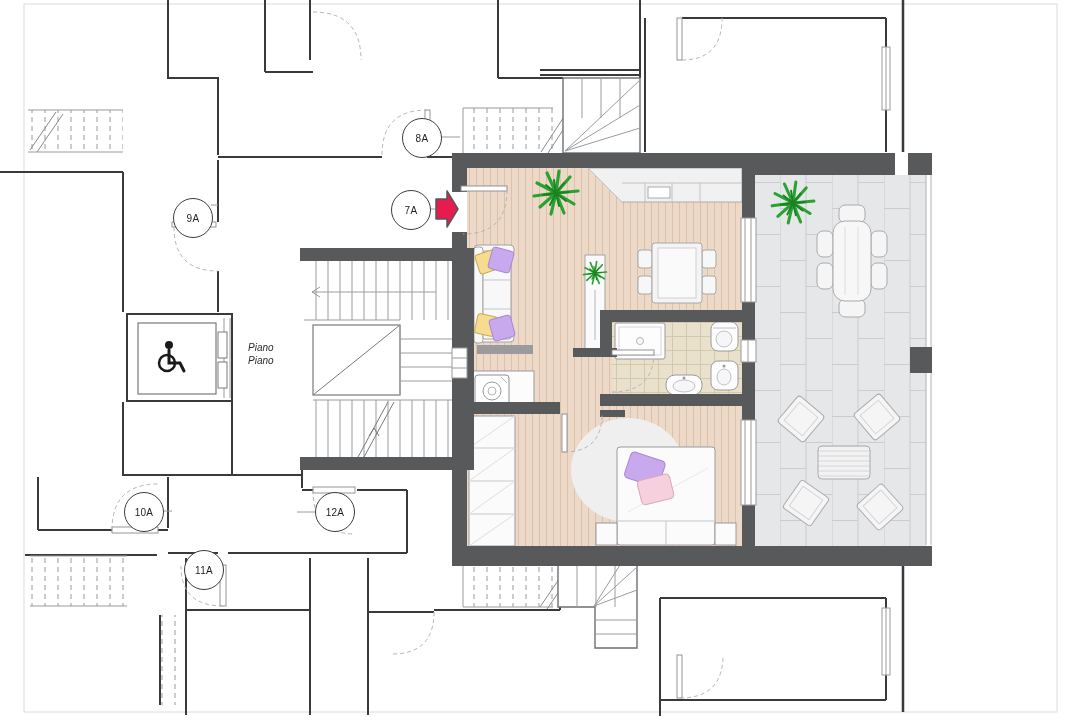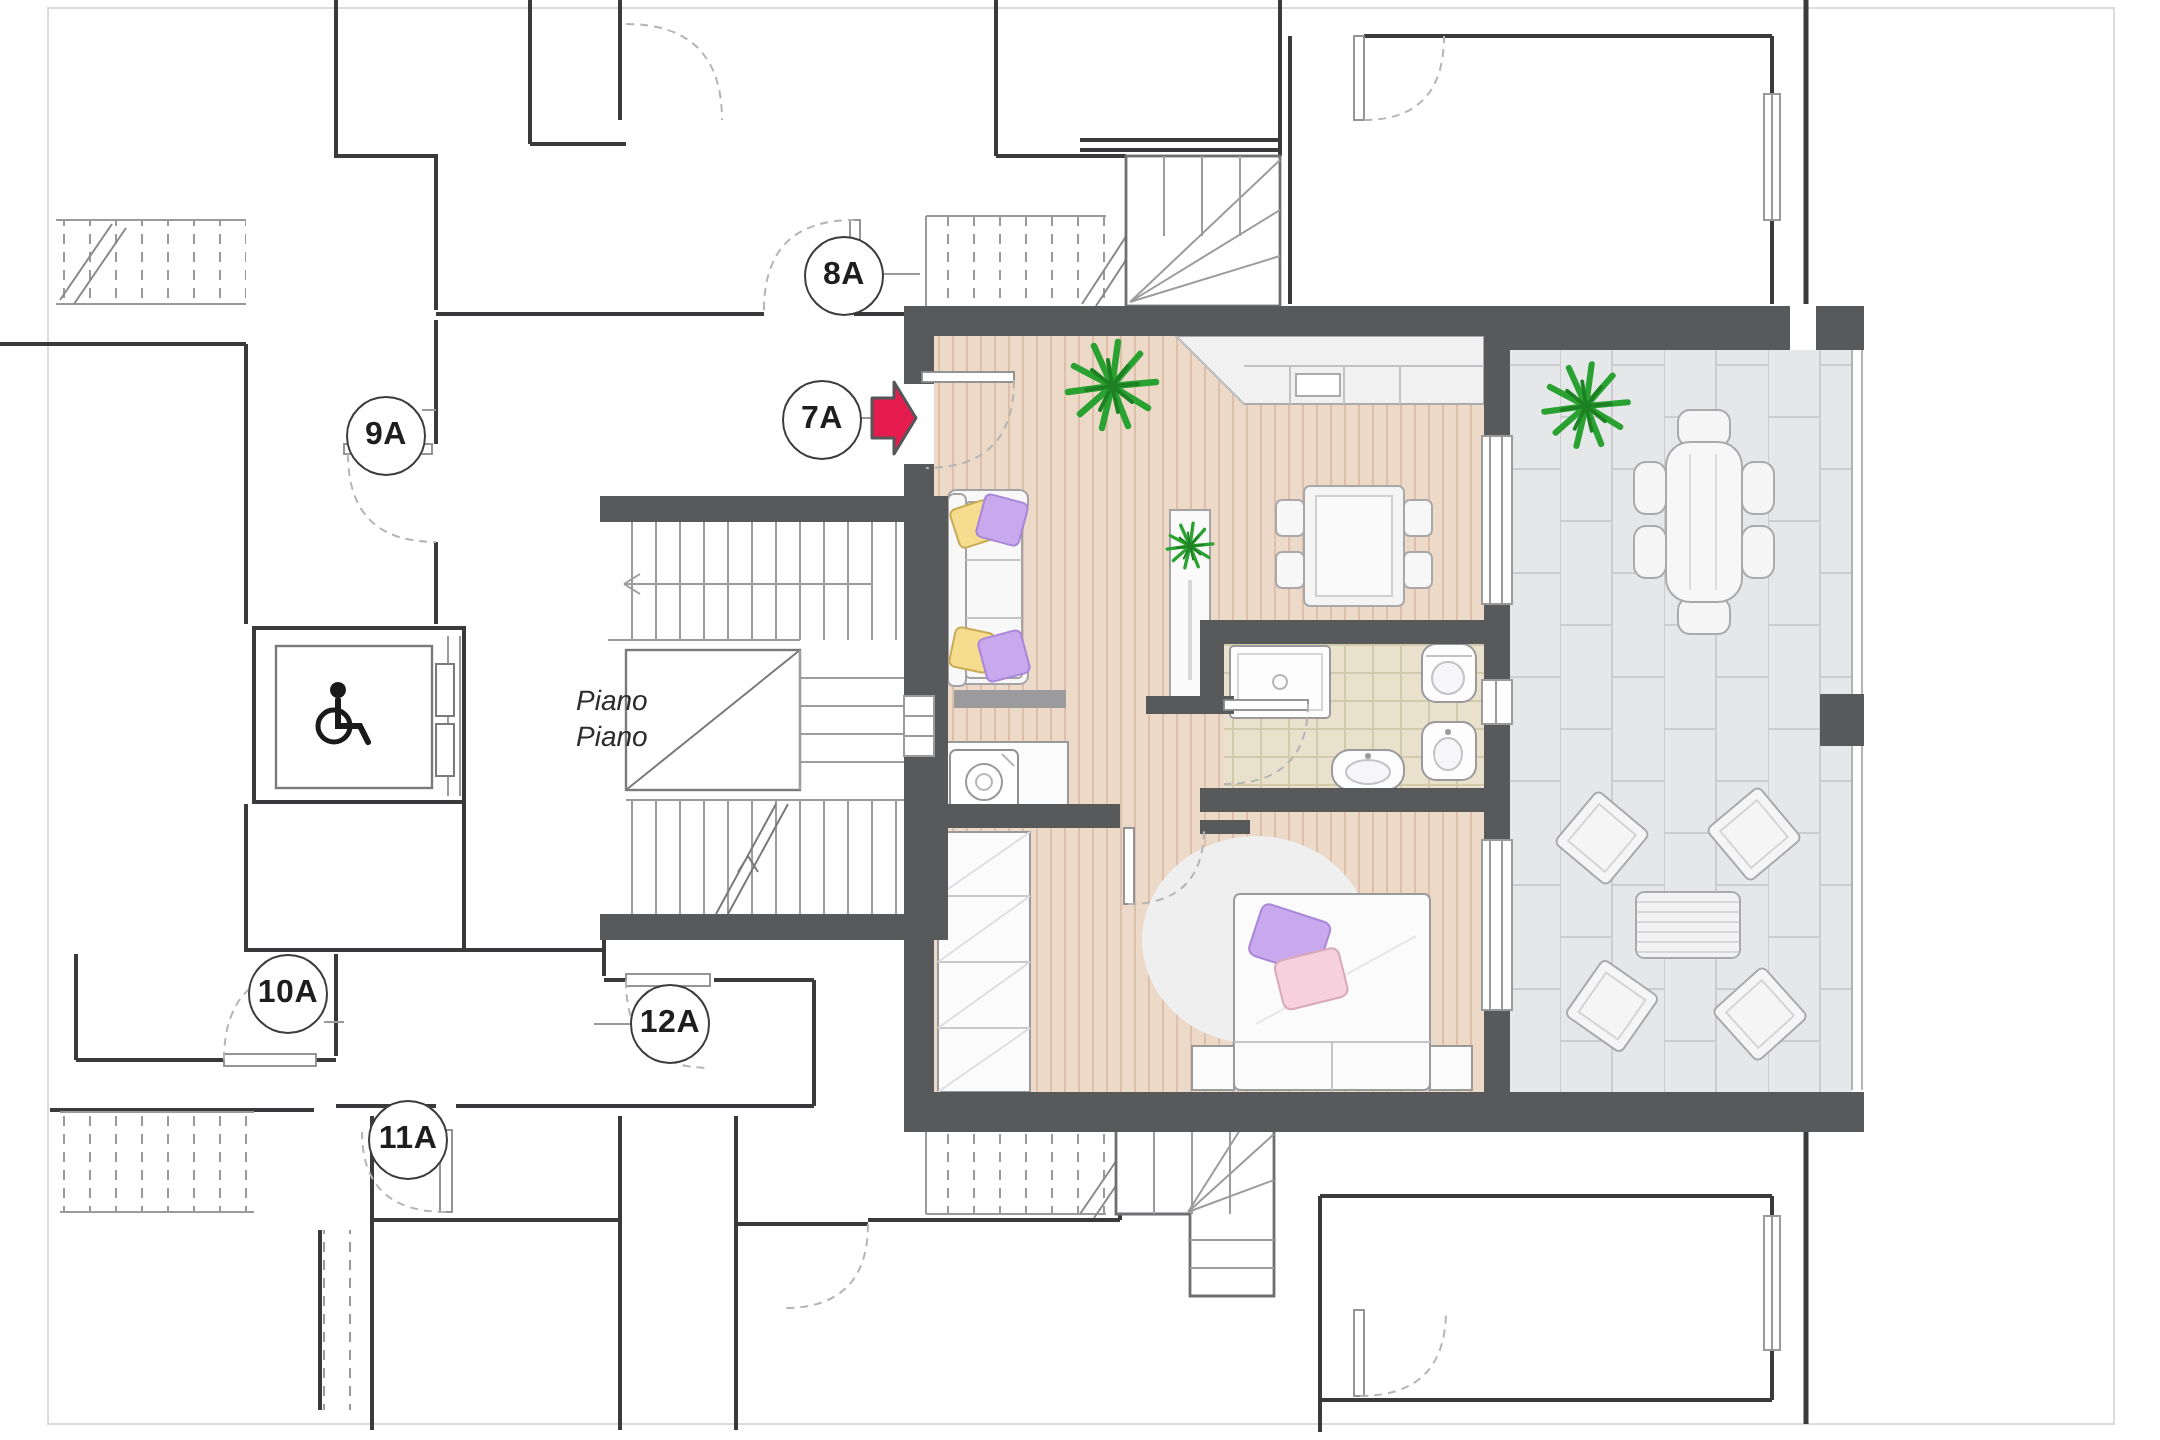--- a/index.html
+++ b/index.html
@@ -1,23 +1,23 @@
 <!DOCTYPE html>
 <html><head>
 <meta charset="utf-8">
 <style>
   html,body{margin:0;padding:0;background:#fff;}
   .plan{position:relative;width:1080px;height:720px;background:#ffffff;
         font-family:"Liberation Sans",sans-serif;overflow:hidden;}
   .plan svg{position:absolute;left:0;top:0;}
   .unit-label{position:absolute;width:38px;height:38px;border:1.6px solid #3c3c3f;
         border-radius:50%;background:#fff;display:flex;align-items:center;justify-content:center;
-        font-size:16px;color:#1e1e1e;z-index:6;letter-spacing:.3px;font-weight:bold;}
-  .floor-label{position:absolute;left:248px;top:341px;font-style:italic;font-size:14px;
-        color:#2c2c2c;line-height:1.3;z-index:6;font-family:"Liberation Sans",sans-serif;margin-left:40px;}
+        font-size:10px;color:#1e1e1e;z-index:6;letter-spacing:.3px;}
+  .floor-label{position:absolute;left:248px;top:341px;font-style:italic;font-size:10px;
+        color:#2c2c2c;line-height:1.3;z-index:6;font-family:"Liberation Sans",sans-serif;}
 </style>
 </head>
 <body>
 
 <div class="plan">
 
 <svg width="1080" height="720" viewBox="0 0 1080 720">
   <defs>
     <pattern id="wood" patternUnits="userSpaceOnUse" width="7" height="12">
       <rect width="7" height="12" fill="#ecd9c7"></rect>
@@ -312,21 +312,21 @@
   <g>
         <use href="#plant" transform="translate(595,273) scale(0.52)"></use>
       </g>
 
   <polygon points="436,199 447,199 447,191 458,209 447,227 447,219 436,219" fill="#e71c4e" stroke="#55565a" stroke-width="1.5" stroke-linejoin="round"></polygon>
 </svg>
 
   <div class="unit-label" style="left:402px;top:118px">8A</div>
   <div class="unit-label" style="left:173px;top:198px">9A</div>
   <div class="unit-label" style="left:391px;top:190px">7A</div>
-  <div class="unit-label" style="left:124px;top:477px">10A</div>
+  <div class="unit-label" style="left:124px;top:492px">10A</div>
   <div class="unit-label" style="left:315px;top:492px">12A</div>
   <div class="unit-label" style="left:184px;top:550px">11A</div>
 
   <div class="floor-label">
     <div>Piano</div>
     <div>Piano</div>
   </div>
 
 </div>
 

